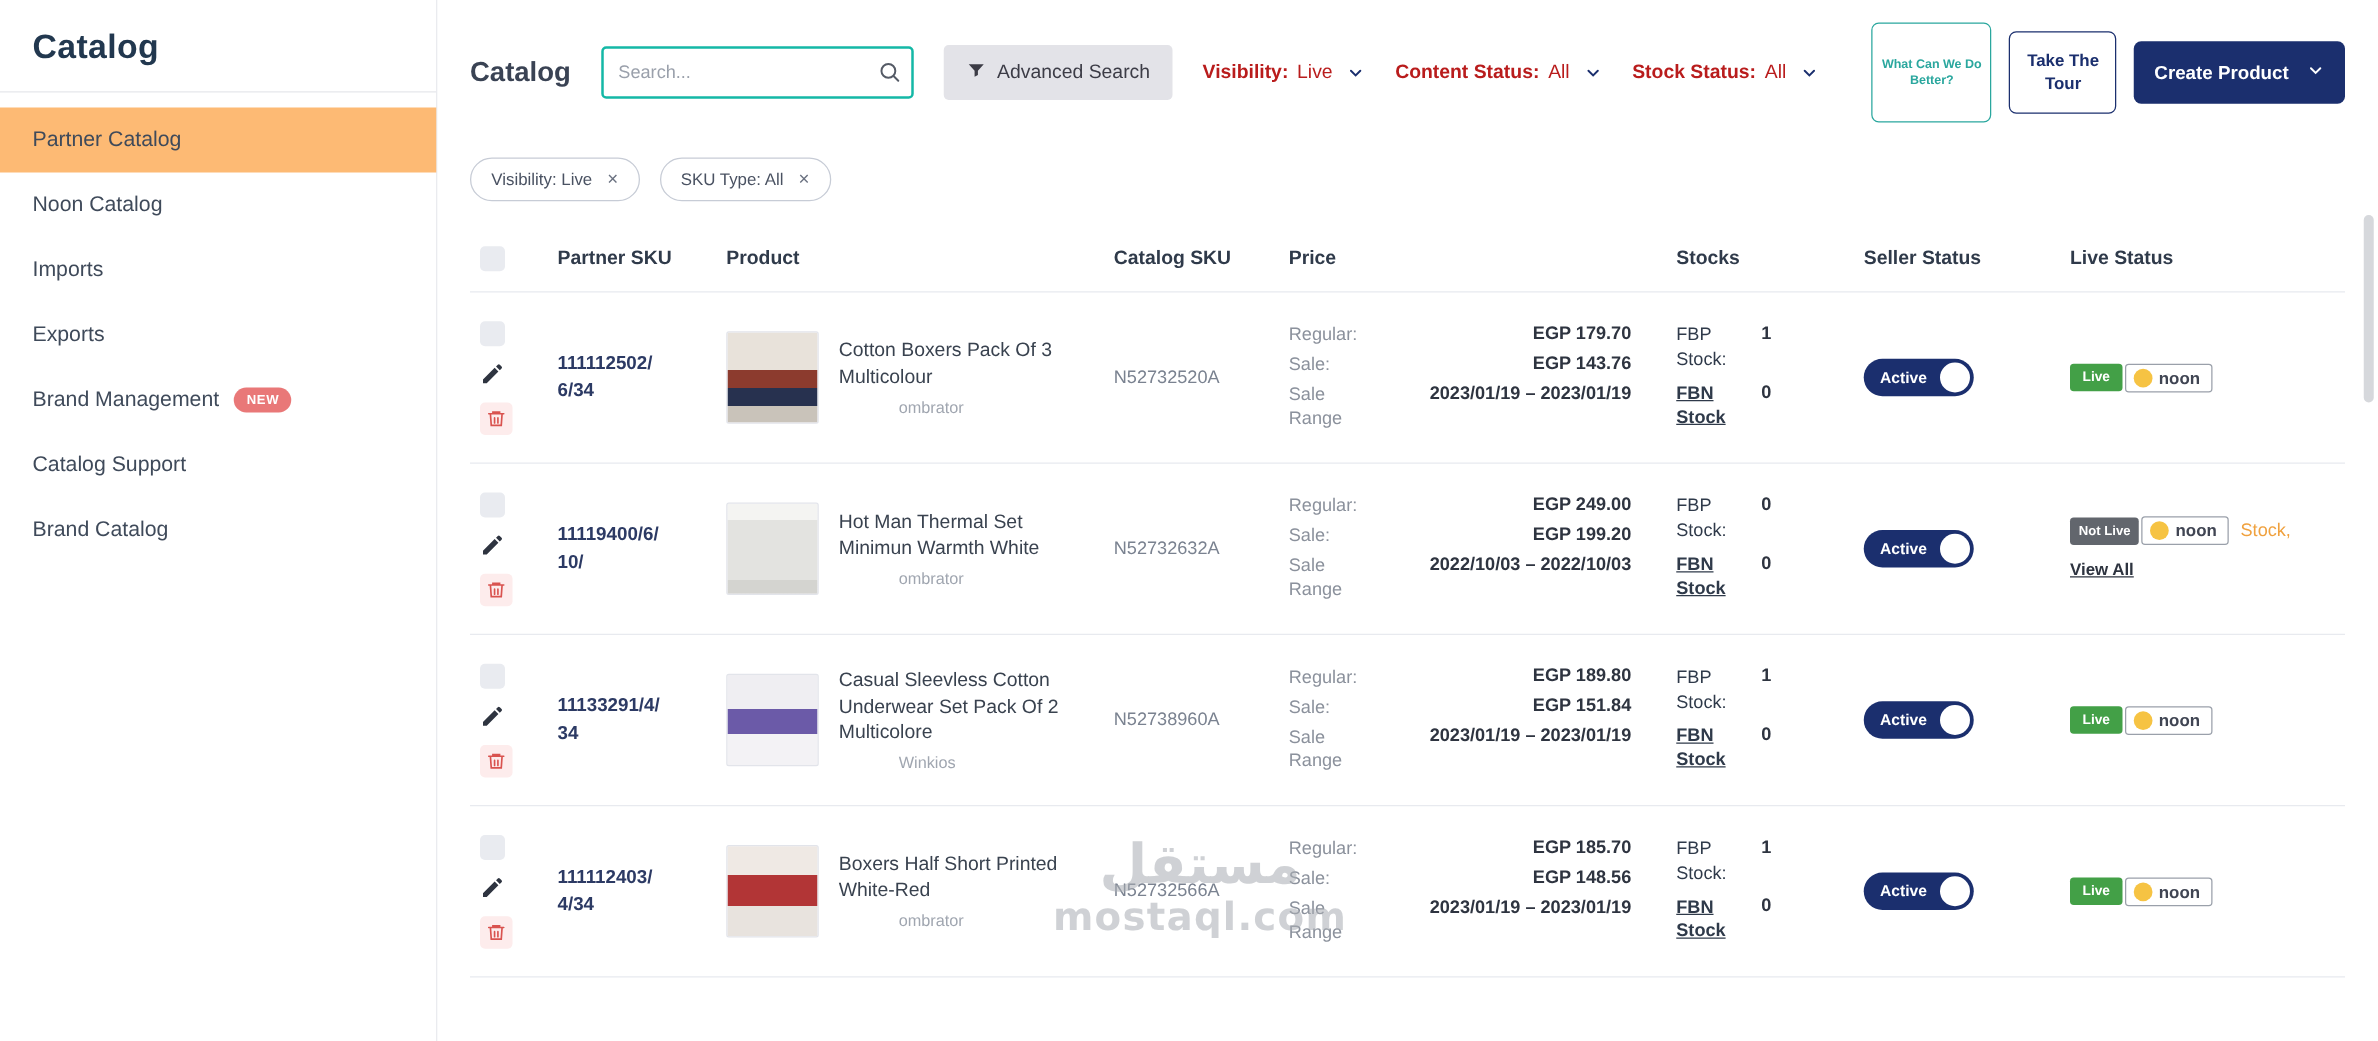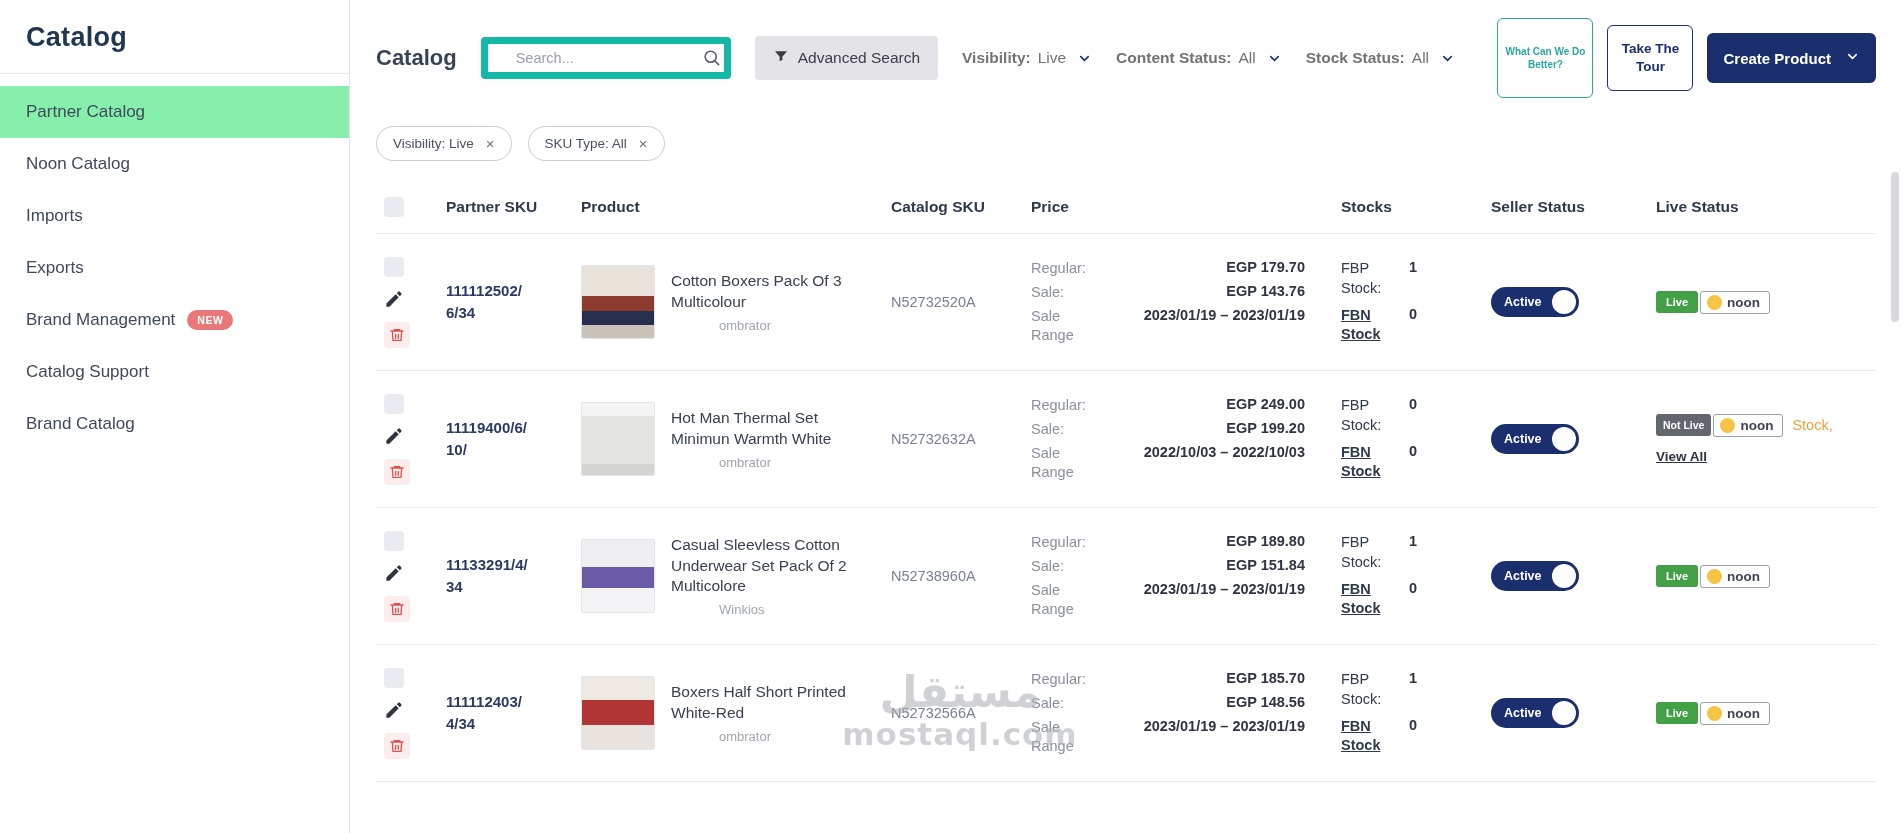--- a/index.html
+++ b/index.html
@@ -6,37 +6,37 @@
   html,body { width:1902px; height:833px; overflow:hidden; }
   body { font-family:"Liberation Sans", sans-serif; background:#ffffff; color:#3a4354; position:relative; }
 
   .app { display:flex; height:100%; }
 
   
   .sidebar { width:350px; min-width:350px; border-right:1px solid #e3e5ea; background:#fff; }
   .sidebar-title { font-size:27px; font-weight:700; color:#22384f; padding:22px 0 20px 26px; border-bottom:1px solid #e6e8ec; letter-spacing:.3px; }
   .side-nav { padding-top:12px; }
   .side-item { display:flex; align-items:center; gap:12px; padding:16px 26px; font-size:17px; color:#3f4a5a; cursor:pointer; }
-  .side-item.active { background:#86efac; }
+  .side-item.active { background:#fdba74; }
   .badge-new { background:#e97878; color:#fff; font-size:10.5px; font-weight:700; padding:4px 10px; border-radius:11px; letter-spacing:.5px; }
 
   
   .main { flex:1; position:relative; background:#fff; }
 
   .topbar { display:flex; align-items:center; gap:24px; padding:18px 26px 14px 26px; }
   .page-title { font-size:22px; font-weight:700; color:#3a4354; }
 
   .search-box { position:relative; width:250px; }
-  .search-box input { width:100%; height:42px; border:7px solid #14b8a6; border-radius:4px; padding:0 38px 0 28px; font-size:14.5px; color:#3a4354; outline:none; background:#fff; }
+  .search-box input { width:100%; height:42px; border:2px solid #14b8a6; border-radius:4px; padding:0 38px 0 12px; font-size:14.5px; color:#3a4354; outline:none; background:#fff; }
   .search-box input::placeholder { color:#9aa0ab; }
   .search-icon { position:absolute; right:10px; top:11px; }
 
   .adv-btn { display:flex; align-items:center; gap:9px; background:#e3e3e8; border:none; border-radius:4px; height:44px; padding:16px 18px; font-size:15.5px; color:#3c3c46; cursor:pointer; }
 
-  .filter { display:flex; align-items:center; gap:7px; font-size:15.5px; color:#737373; cursor:pointer; white-space:nowrap; }
+  .filter { display:flex; align-items:center; gap:7px; font-size:15.5px; color:#b91c1c; cursor:pointer; white-space:nowrap; }
   .f-label { font-weight:700; }
   .f-value { font-weight:400; }
   .chev { margin-left:4px; display:inline-flex; }
 
   .right-btns { margin-left:auto; display:flex; gap:14px; align-items:center; }
   .btn-feedback { width:96px; min-height:80px; border:1px solid #2aa79e; color:#2aa79e; background:#fff; border-radius:6px; font-size:10px; font-weight:700; line-height:1.3; text-align:center; padding:8px 6px; cursor:pointer; font-family:inherit; }
   .btn-tour { width:86px; min-height:66px; border:1px solid #1b2f6e; color:#1b2f6e; background:#fff; border-radius:6px; font-size:13.5px; font-weight:700; line-height:1.3; text-align:center; padding:8px 6px; cursor:pointer; font-family:inherit; }
   .btn-create { display:flex; align-items:center; gap:14px; background:#1b2f6e; color:#fff; border:none; border-radius:6px; height:50px; padding:4px 16px; font-size:15px; font-weight:700; cursor:pointer; font-family:inherit; }
 
   

